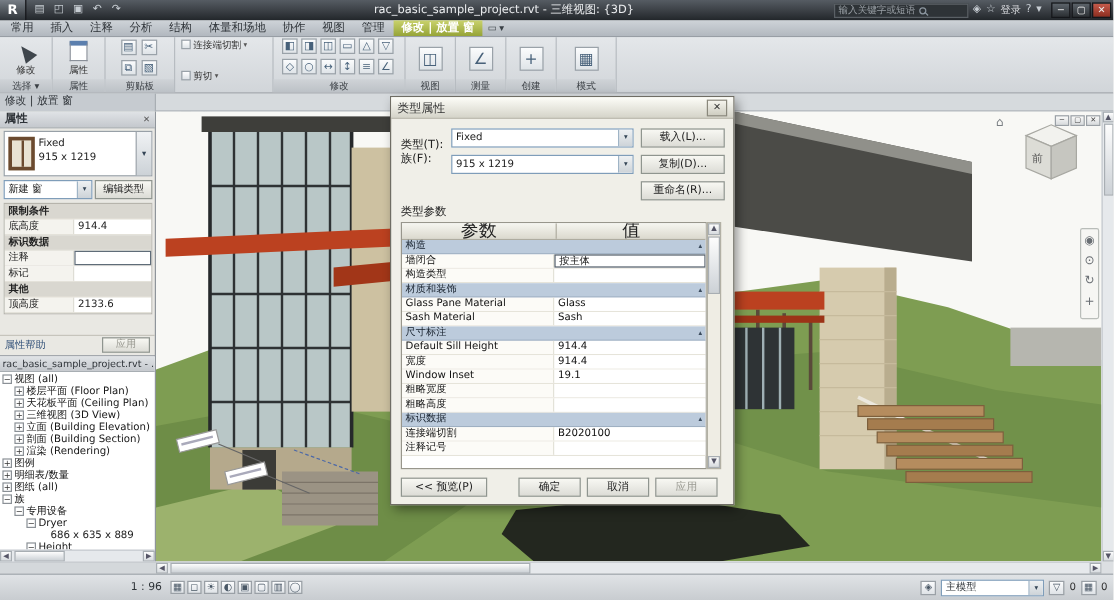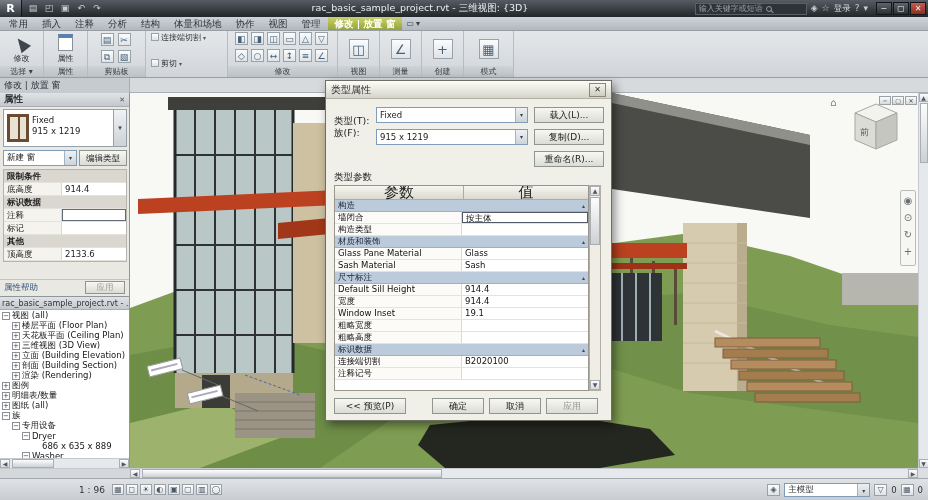--- a/index.html
+++ b/index.html
@@ -119,21 +119,21 @@
 .tprow.prop .tplabel{width:127px;padding-left:3px;border-right:1px solid #dddbd0;background:#fcfbf7;overflow:hidden;white-space:nowrap;flex:0 0 auto}
 .tprow.prop .tpvalue{flex:1;padding-left:3px;background:#fff;overflow:hidden;white-space:nowrap}
 .tprow.input .tpvalue{border:1px solid #4f5a66}
 .tpscroll{position:absolute;left:263px;top:104px;width:12px;height:206px;background:#efede4;border:1px solid #b2b0a4;display:flex;flex-direction:column;align-items:center}
 .tpscroll .sbtn{width:10px;height:10px;line-height:8px}
 .tpscroll .sthumb{width:10px;height:48px;margin:1px 0}
 .tpscroll .sbtn.bottom{margin-top:auto}
 
 
 .statusbar{position:absolute;left:0;top:478px;width:928px;height:22px;background:linear-gradient(#e0e3e6,#c8ccd0);border-top:1px solid #a2a8ad;display:flex;align-items:center;font-size:9px;color:#2f3439;padding:0 5px}
-.scale{margin-left:74px;white-space:nowrap}
+.scale{margin-left:104px;white-space:nowrap}
 .vcicons{display:flex;gap:2px;margin-left:7px}
 .vcicon{width:12px;height:11px;border:1px solid #9aa0a6;background:linear-gradient(#fbfcfd,#dfe3e7);font-size:8px;line-height:9px;text-align:center;color:#4a5866}
 .sb-right{margin-left:auto;display:flex;align-items:center;gap:4px}
 .sbcombo{width:86px;height:14px}
 .sbicon{width:13px;height:12px;border:1px solid #9aa0a6;background:linear-gradient(#fbfcfd,#dfe3e7);font-size:8px;line-height:10px;text-align:center;color:#4a5866}
 .sbcount{font-size:8.5px;color:#333}
 </style>
 </head>
 <body>
 
@@ -469,21 +469,21 @@
           <span class="tlabel">Dryer</span>
         </div>
 
         <div class="titem" style="padding-left: 32px;">
           <span class="exp"></span>
           <span class="tlabel">686 x 635 x 889</span>
         </div>
 
         <div class="titem" style="padding-left: 22px;">
           <span class="exp">−</span>
-          <span class="tlabel">Washer</span>
+          <span class="tlabel">Height</span>
         </div>
 
       </div>
     <div class="hscroll">
       <span class="sbtn">◀</span>
       <div class="sthumb"></div>
       <span class="sbtn" style="margin-left:auto">▶</span>
     </div>
   </div>
 

